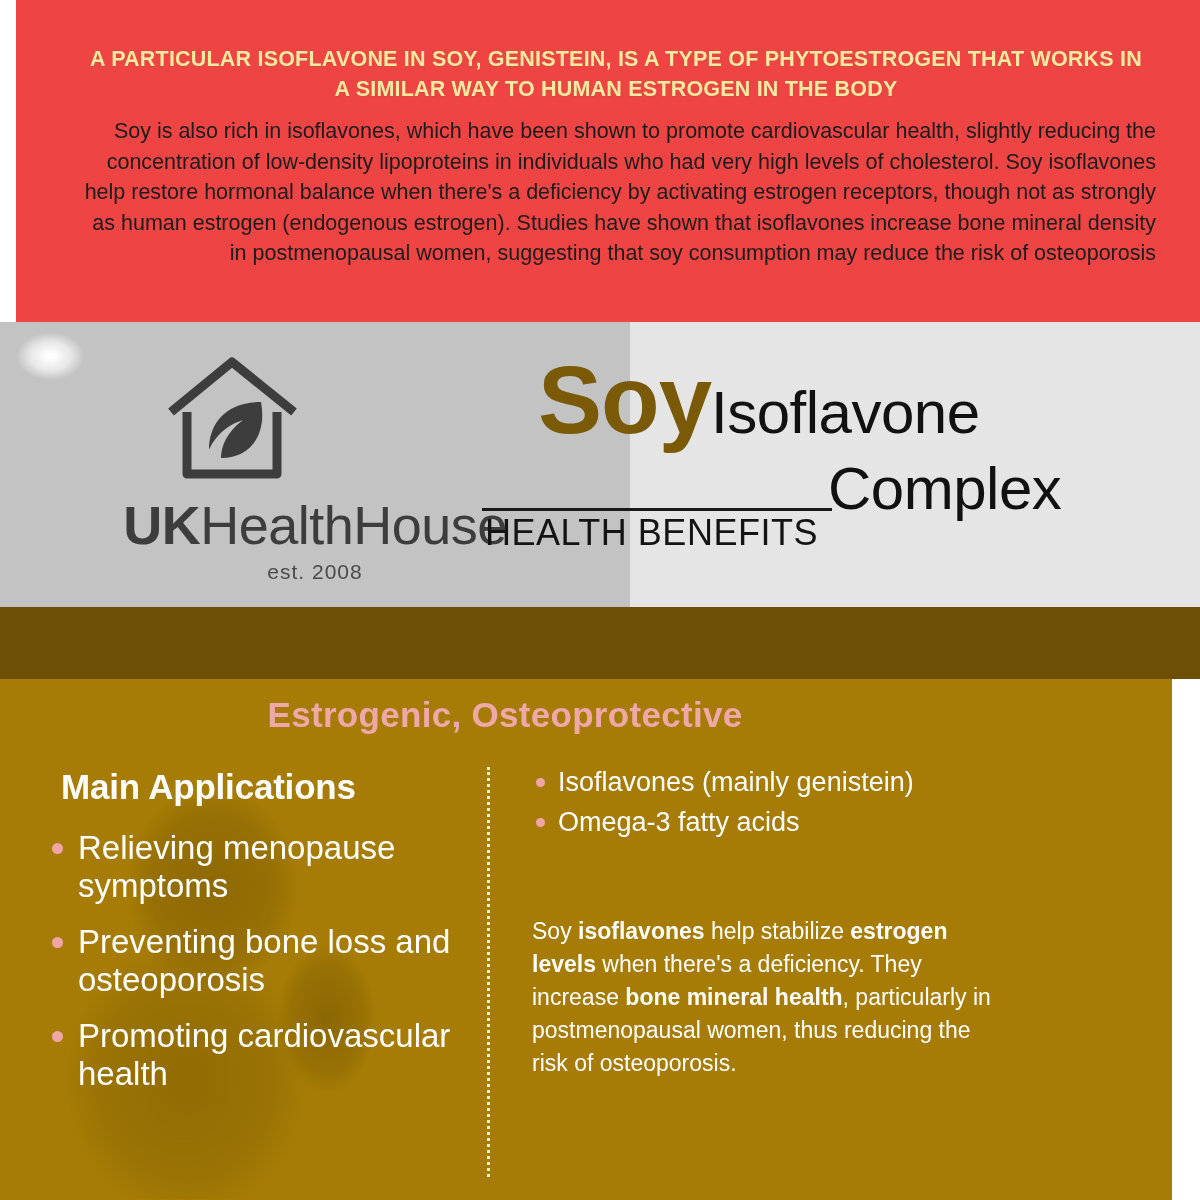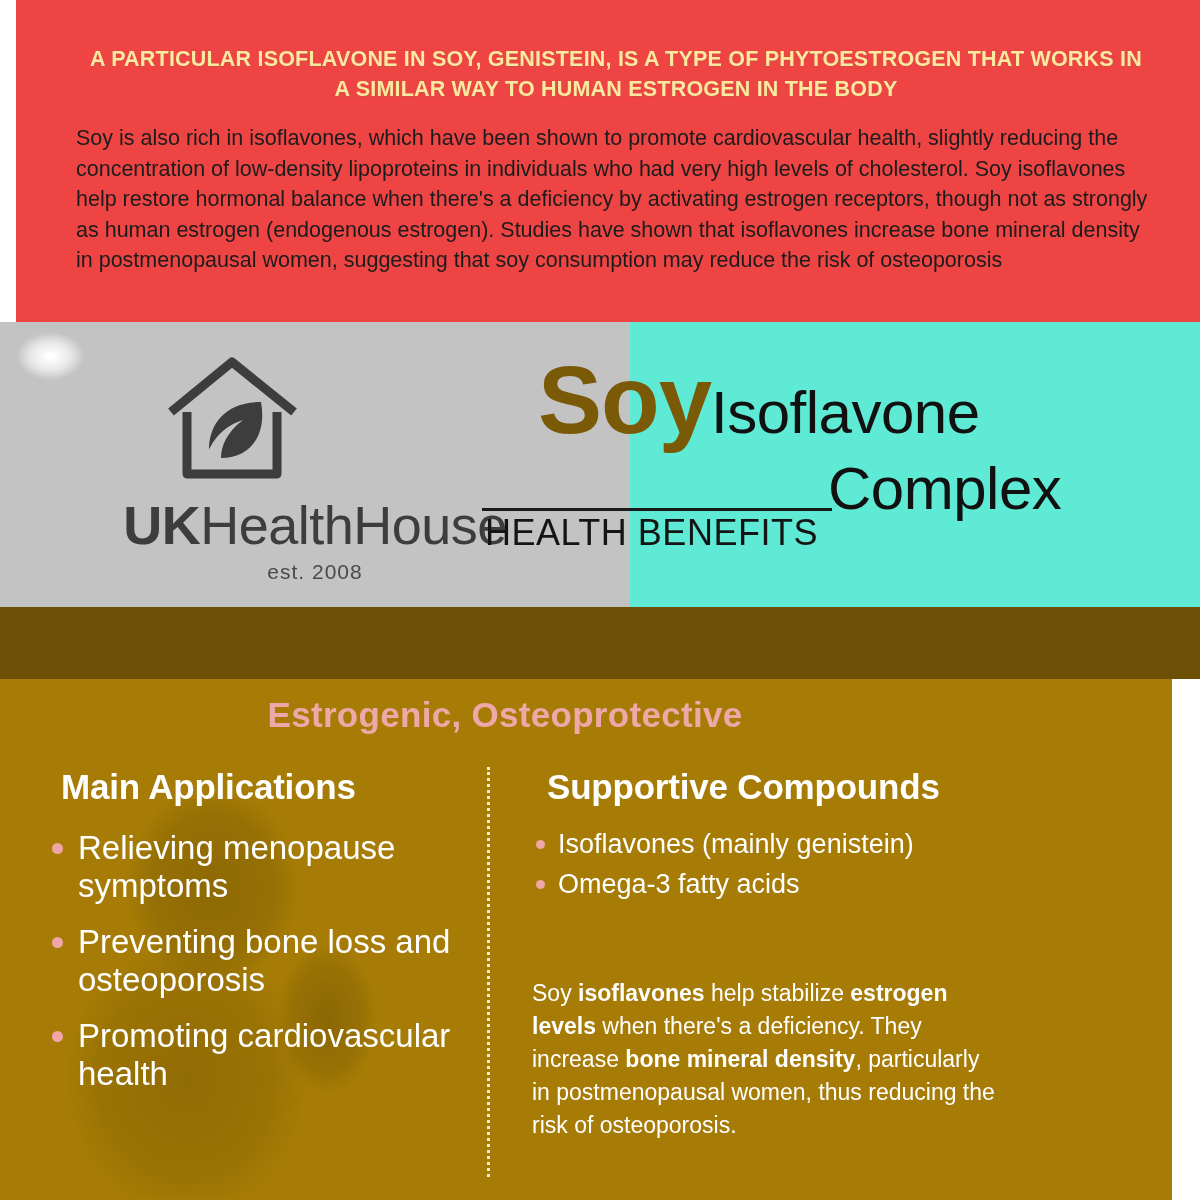--- a/index.html
+++ b/index.html
@@ -35,25 +35,25 @@
     font-size: 21.5px;
     font-weight: bold;
     line-height: 30px;
     text-align: center;
     letter-spacing: 0.2px;
     text-transform: uppercase;
     margin: 0 30px;
     text-shadow: 0 1px 0 rgba(120,100,50,0.25);
   }
   .top-body {
-    margin-top: 19px;
+    margin-top: 12px;
     color: #1c1c1c;
     font-size: 21.5px;
     line-height: 30.5px;
-    text-align: left;
+    text-align: right;
     padding: 0 22px;
   }
 
   
   .brand-strip {
     position: absolute;
     left: 0;
     top: 322px;
     width: 1200px;
     height: 285px;
@@ -143,21 +143,21 @@
     font-size: 21px;
     color: #4a4a4a;
     letter-spacing: 1px;
   }
   .brand-right {
     position: absolute;
     left: 630px;
     top: 0;
     width: 570px;
     height: 285px;
-    background: #5eead4;
+    background: #e5e5e5;
   }
   .title-row {
     position: absolute;
     left: -92px;
     top: 28px;
     width: 640px;
     white-space: nowrap;
   }
   .title-soy {
     font-size: 96px;
@@ -370,24 +370,23 @@
     <div class="col-left">
       <div class="col-head">Main Applications</div>
       <ul class="bullets">
         <li>Relieving menopause symptoms</li>
         <li>Preventing bone loss and osteoporosis</li>
         <li>Promoting cardiovascular health</li>
       </ul>
     </div>
 
     <div class="col-right">
-      <div class="col-head">Supportive Compounds</div>
       <ul class="bullets">
         <li>Isoflavones (mainly genistein)</li>
         <li>Omega-3 fatty acids</li>
       </ul>
       <div class="right-para">
-        <span>Soy </span><b>isoflavones</b><span> help stabilize </span><b>estrogen levels</b><span> when there's a deficiency. They increase </span><b>bone mineral density</b><span>, particularly in postmenopausal women, thus reducing the risk of osteoporosis.</span>
+        <span>Soy </span><b>isoflavones</b><span> help stabilize </span><b>estrogen levels</b><span> when there's a deficiency. They increase </span><b>bone mineral health</b><span>, particularly in postmenopausal women, thus reducing the risk of osteoporosis.</span>
       </div>
     </div>
   </div>
 
 </div>
 
 </body></html>

